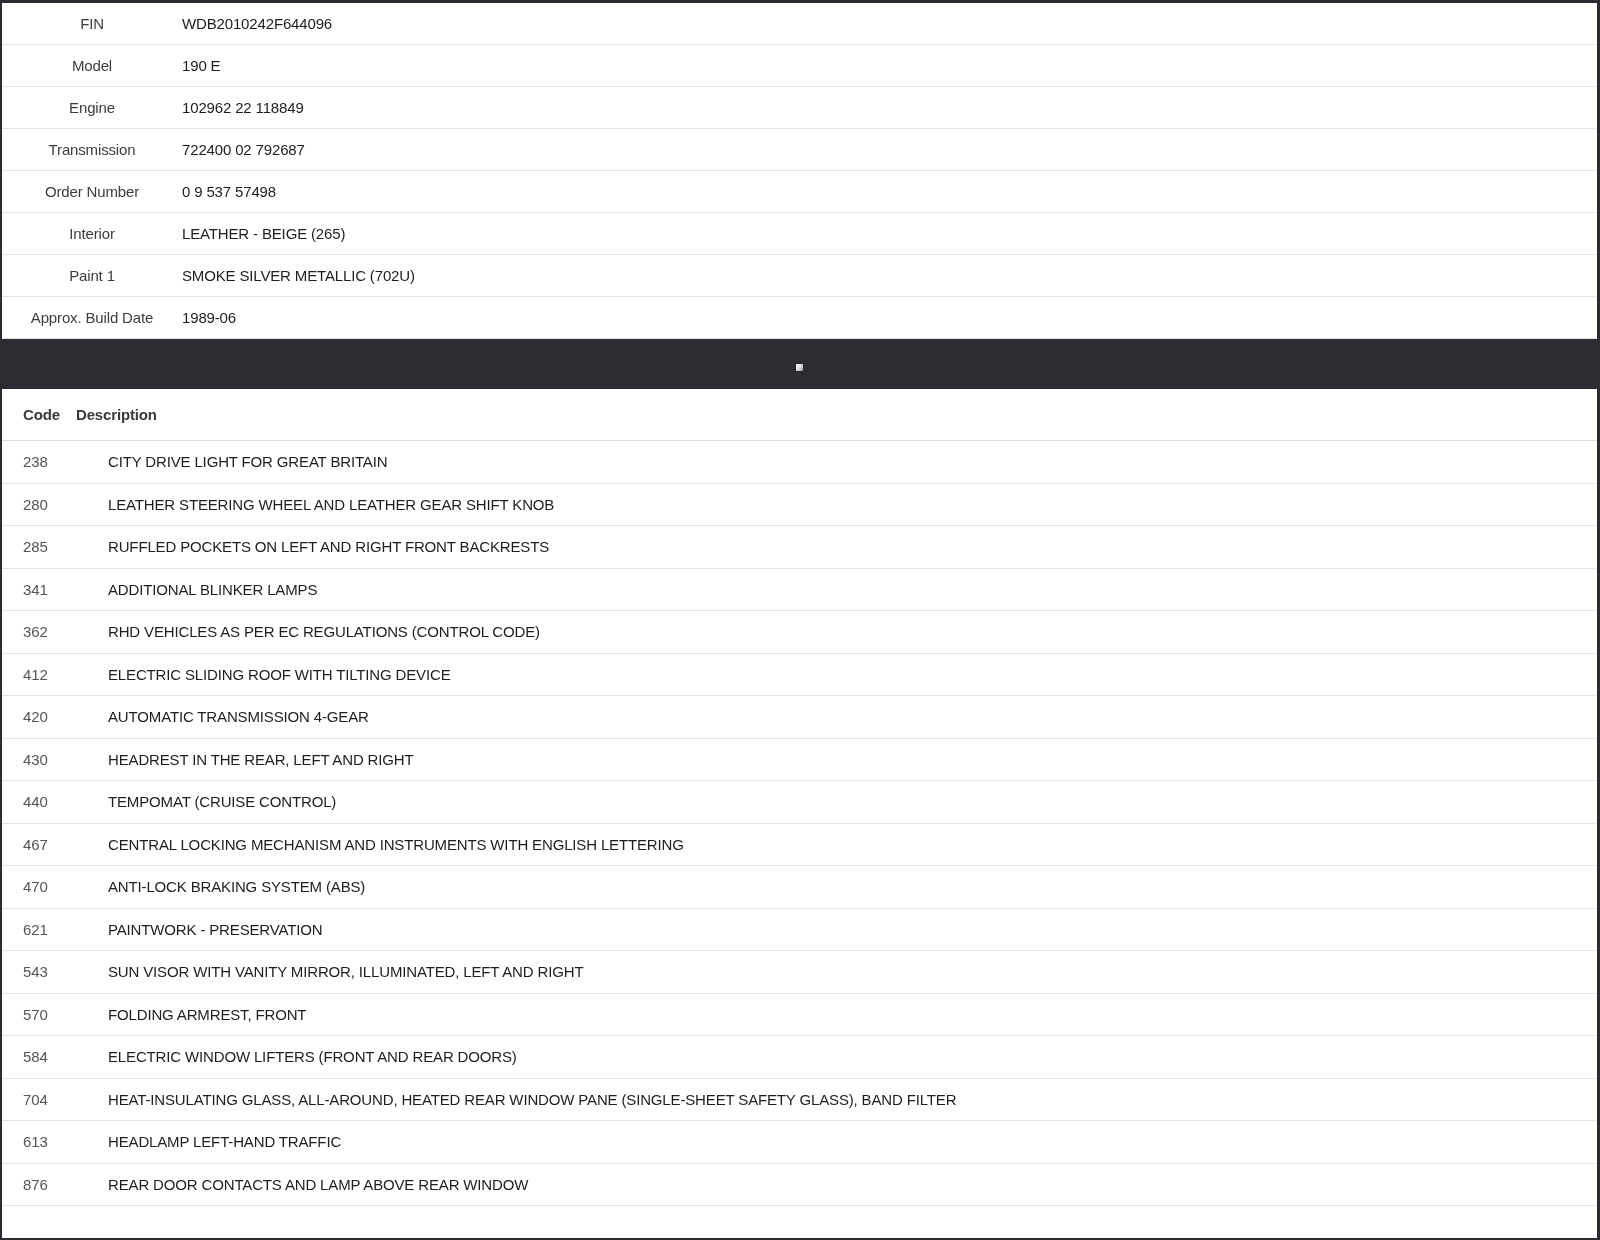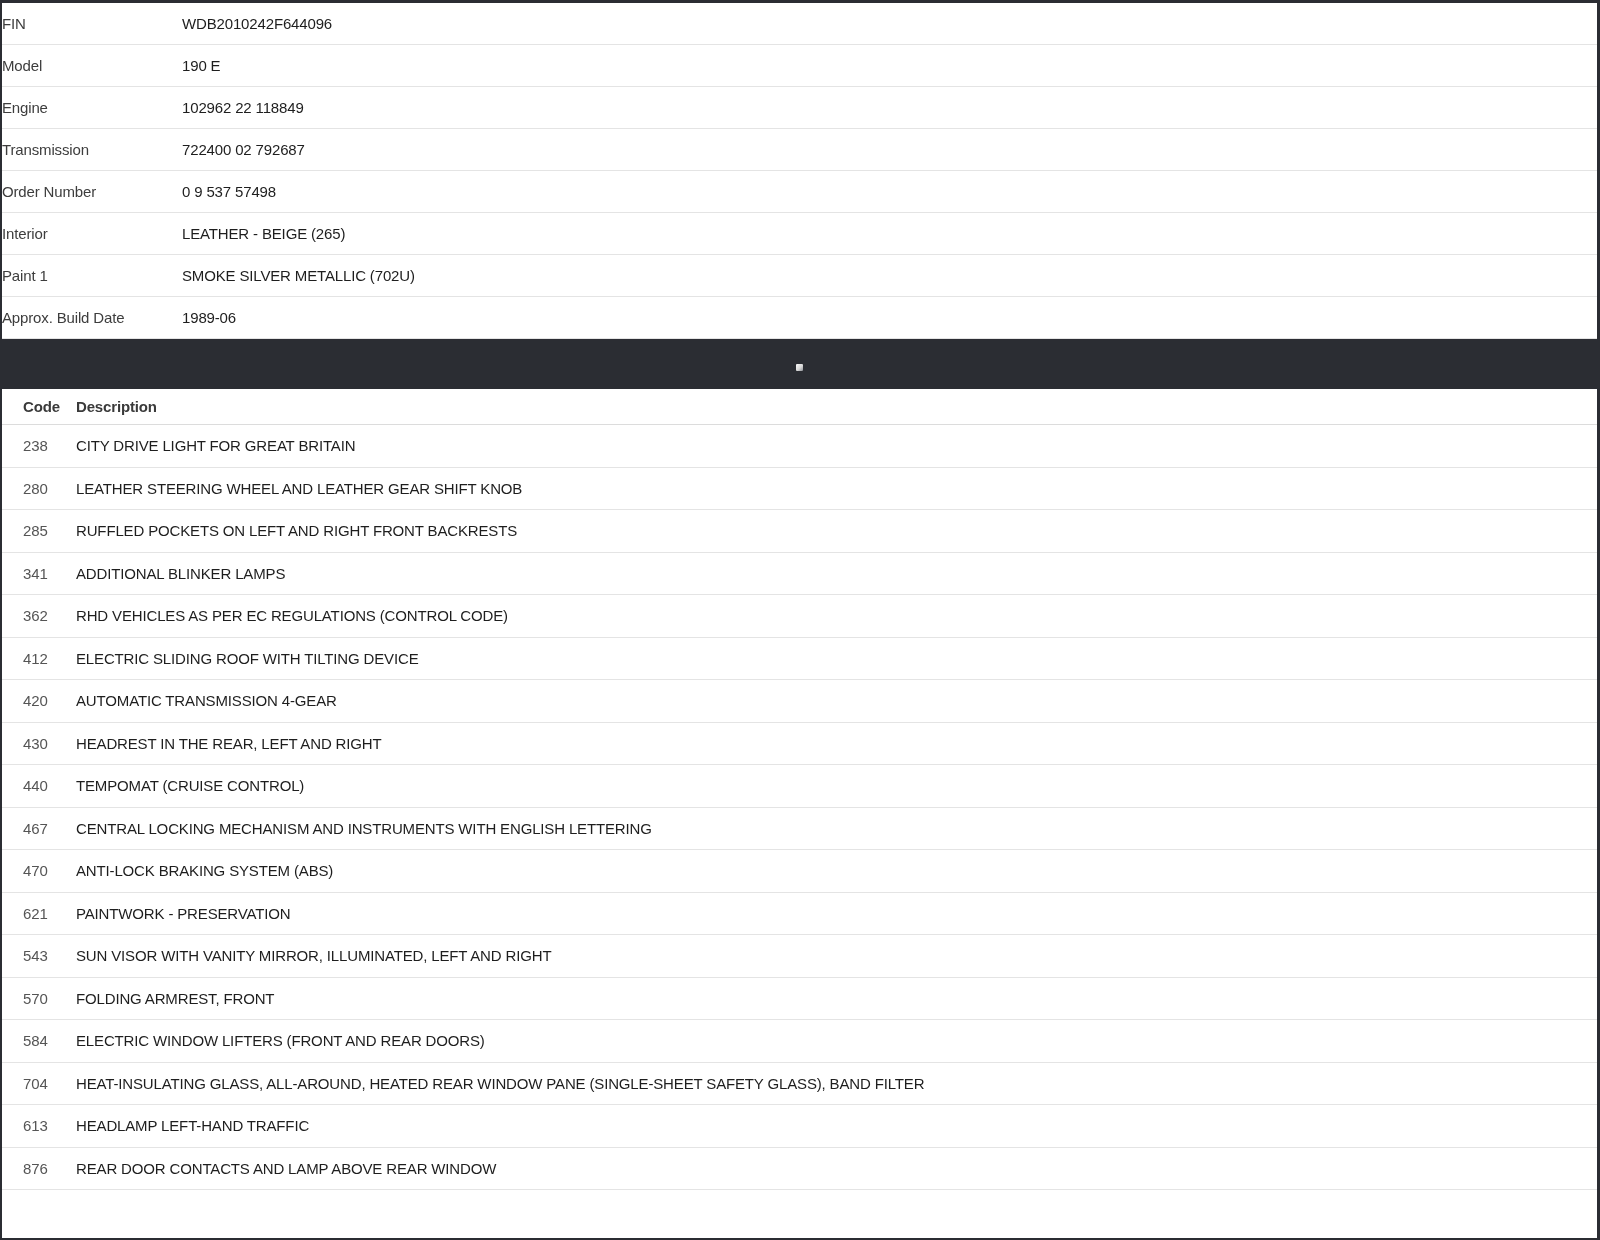--- a/index.html
+++ b/index.html
@@ -27,20 +27,21 @@
     height: 42px;
     border-bottom: 1px solid #e4e4e4;
     background: #ffffff;
   }
   .spec-label {
     width: 180px;
     flex: 0 0 180px;
     font-size: 15px;
     color: #3d3d3d;
     white-space: nowrap;
+    text-align: center;
   }
   .spec-value {
     font-size: 15px;
     color: #1e1e1e;
     white-space: nowrap;
   }
 
   
   .divider-bar {
     height: 50px;
@@ -55,30 +56,31 @@
     margin-top: 6px;
     background: linear-gradient(135deg, #fafafa 0%, #d9d9d9 55%, #8d9097 100%);
     border-radius: 1px;
   }
 
   
   .codes-table { width: 100%; }
   .codes-header-row {
     display: flex;
     align-items: center;
-    height: 36px;
+    height: 52px;
     border-bottom: 1px solid #dcdcdc;
     background: #ffffff;
   }
   .code-row {
     display: flex;
     align-items: center;
     height: 42.5px;
     border-bottom: 1px solid #e4e4e4;
     background: #ffffff;
+    gap: 32px;
   }
   .code-col {
     width: 74px;
     flex: 0 0 74px;
     padding-left: 21px;
     font-size: 15px;
     white-space: nowrap;
   }
   .desc-col {
     font-size: 15px;

